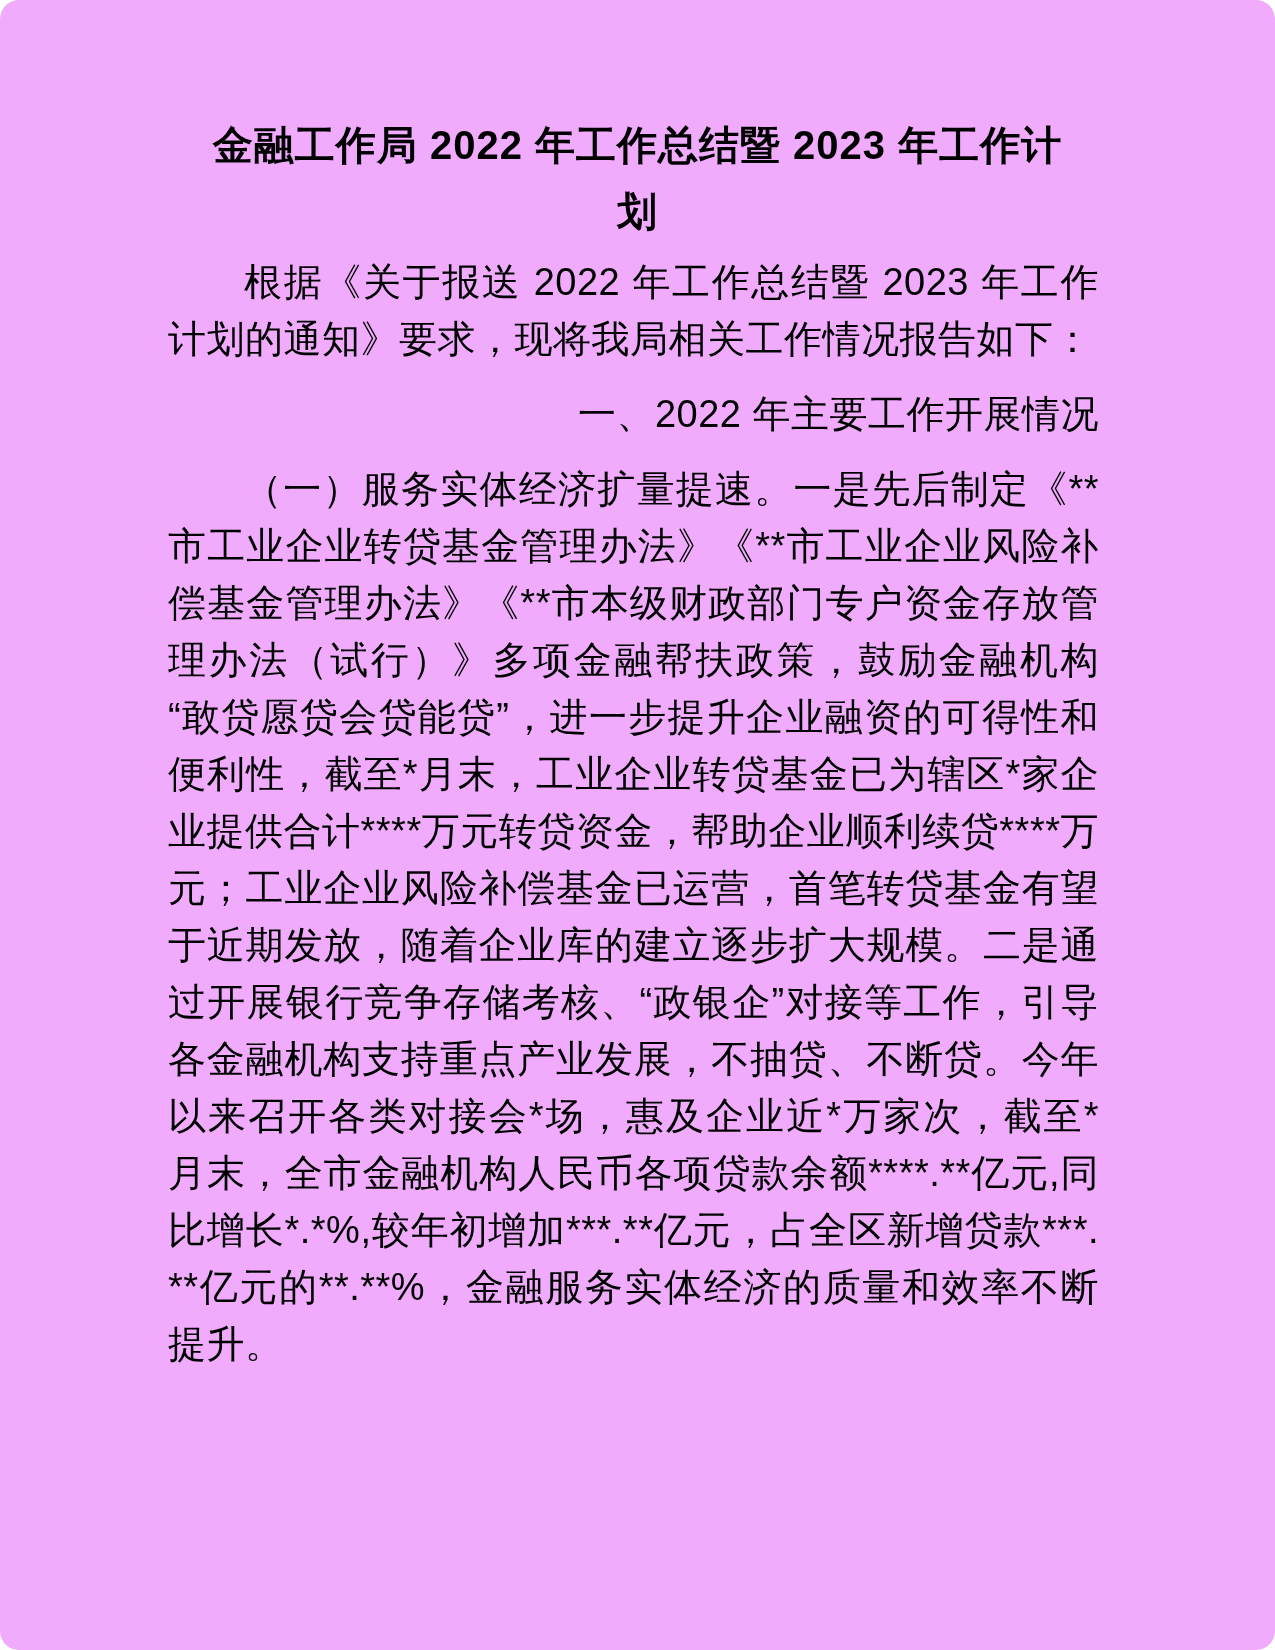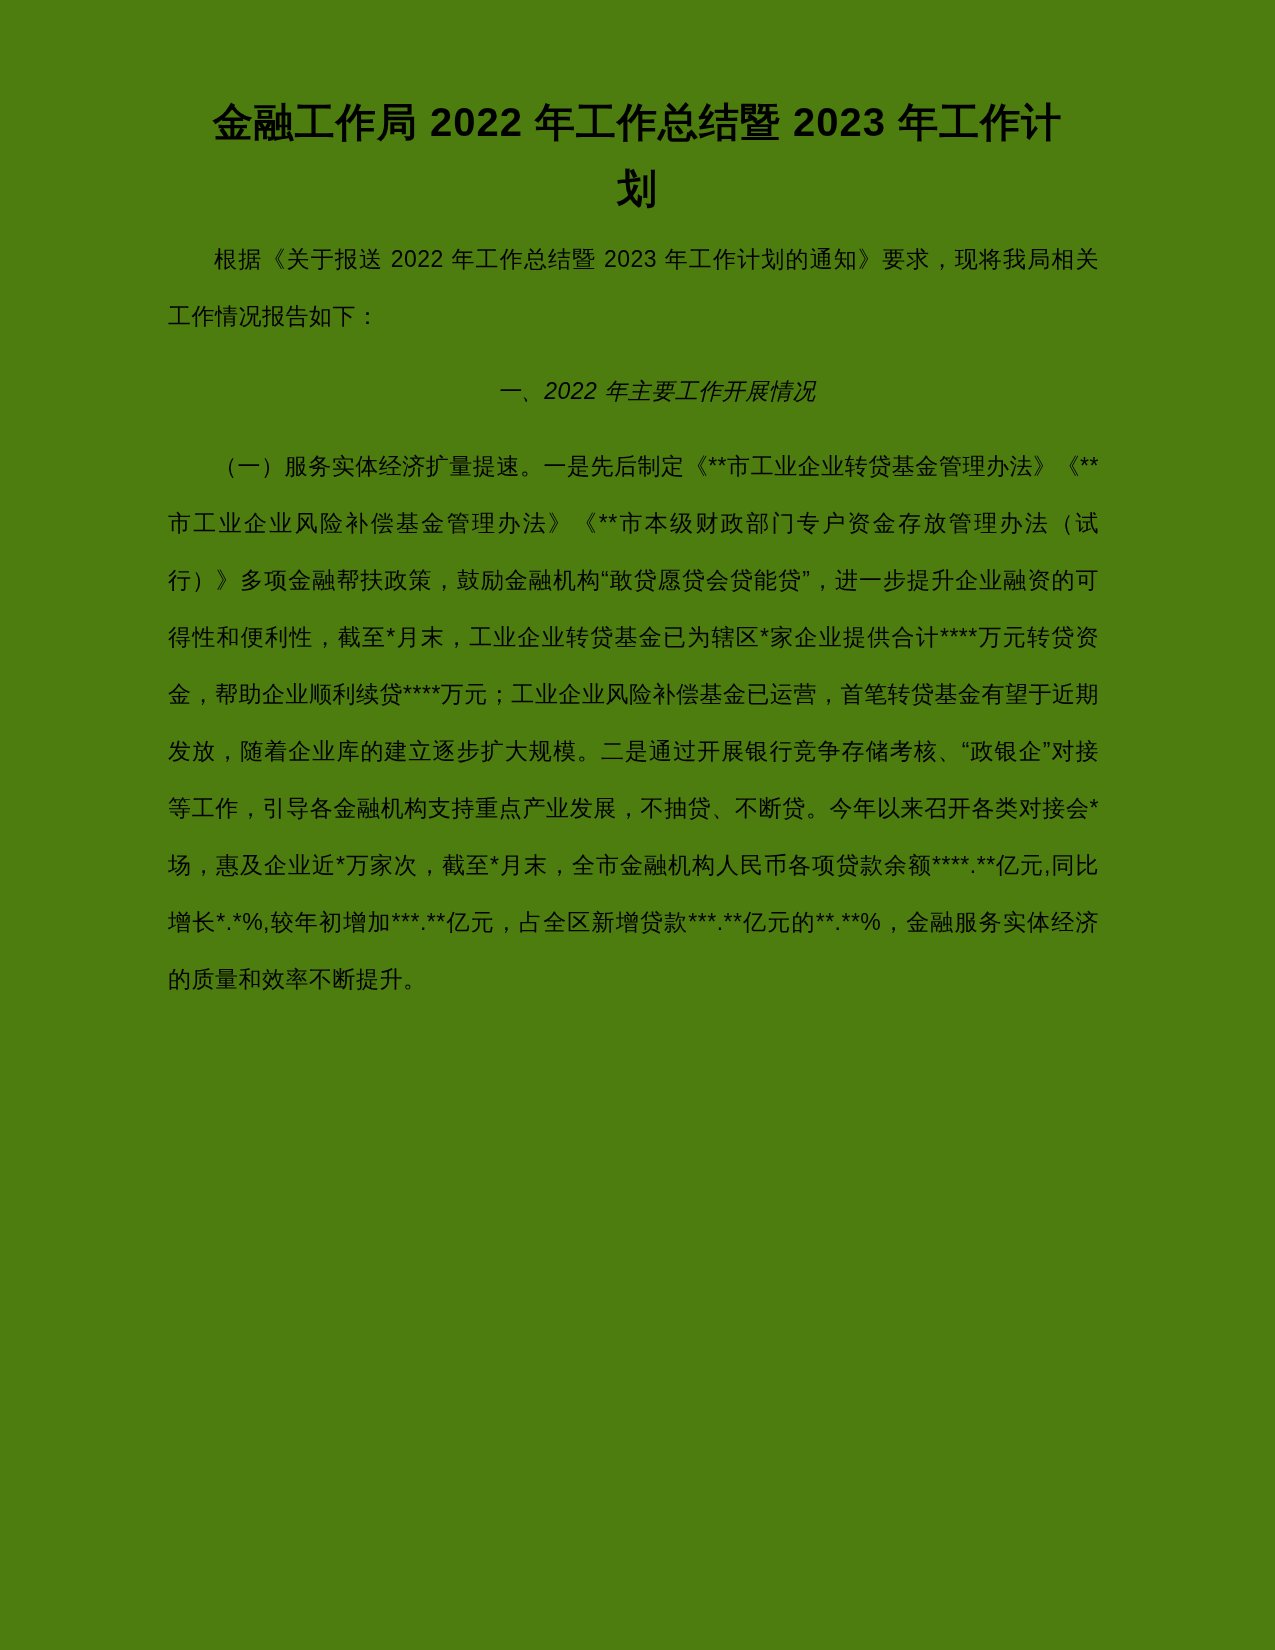--- a/index.html
+++ b/index.html
@@ -5,51 +5,51 @@
   html, body {
     margin: 0;
     padding: 0;
     background: #ffffff;
   }
   .page {
     position: relative;
     width: 1275px;
     height: 1650px;
     margin: 0 auto;
-    background: #4d7c0f;
+    background: #f0abfc;
     color: #000000;
     box-sizing: border-box;
-    padding: 89px 168px 0 168px;
+    padding: 112px 168px 0 168px;
     font-family: "Liberation Sans", "DejaVu Sans", sans-serif;
     overflow: hidden;
+    border-radius: 19px;
   }
   .doc-title {
     margin: 0 -60px 10px -60px;
     font-size: 40px;
     font-weight: bold;
     line-height: 66px;
     text-align: center;
     letter-spacing: 1px;
   }
   .doc-title .title-line {
     display: block;
     white-space: nowrap;
   }
   p.para {
     margin: 0 8px 18px 0;
-    font-size: 23px;
+    font-size: 38px;
     line-height: 57px;
     text-align: justify;
     text-indent: 2em;
     letter-spacing: 0.5px;
     word-break: break-all;
   }
   p.para.heading {
-    text-align: center;
-    font-style: italic;
+    text-align: right;
   }
 </style>
 </head>
 <body>
 
 <div class="page">
 
   <h1 class="doc-title">
     <span class="title-line">金融工作局 2022 年工作总结暨 2023 年工作计</span>
     <span class="title-line">划</span>

